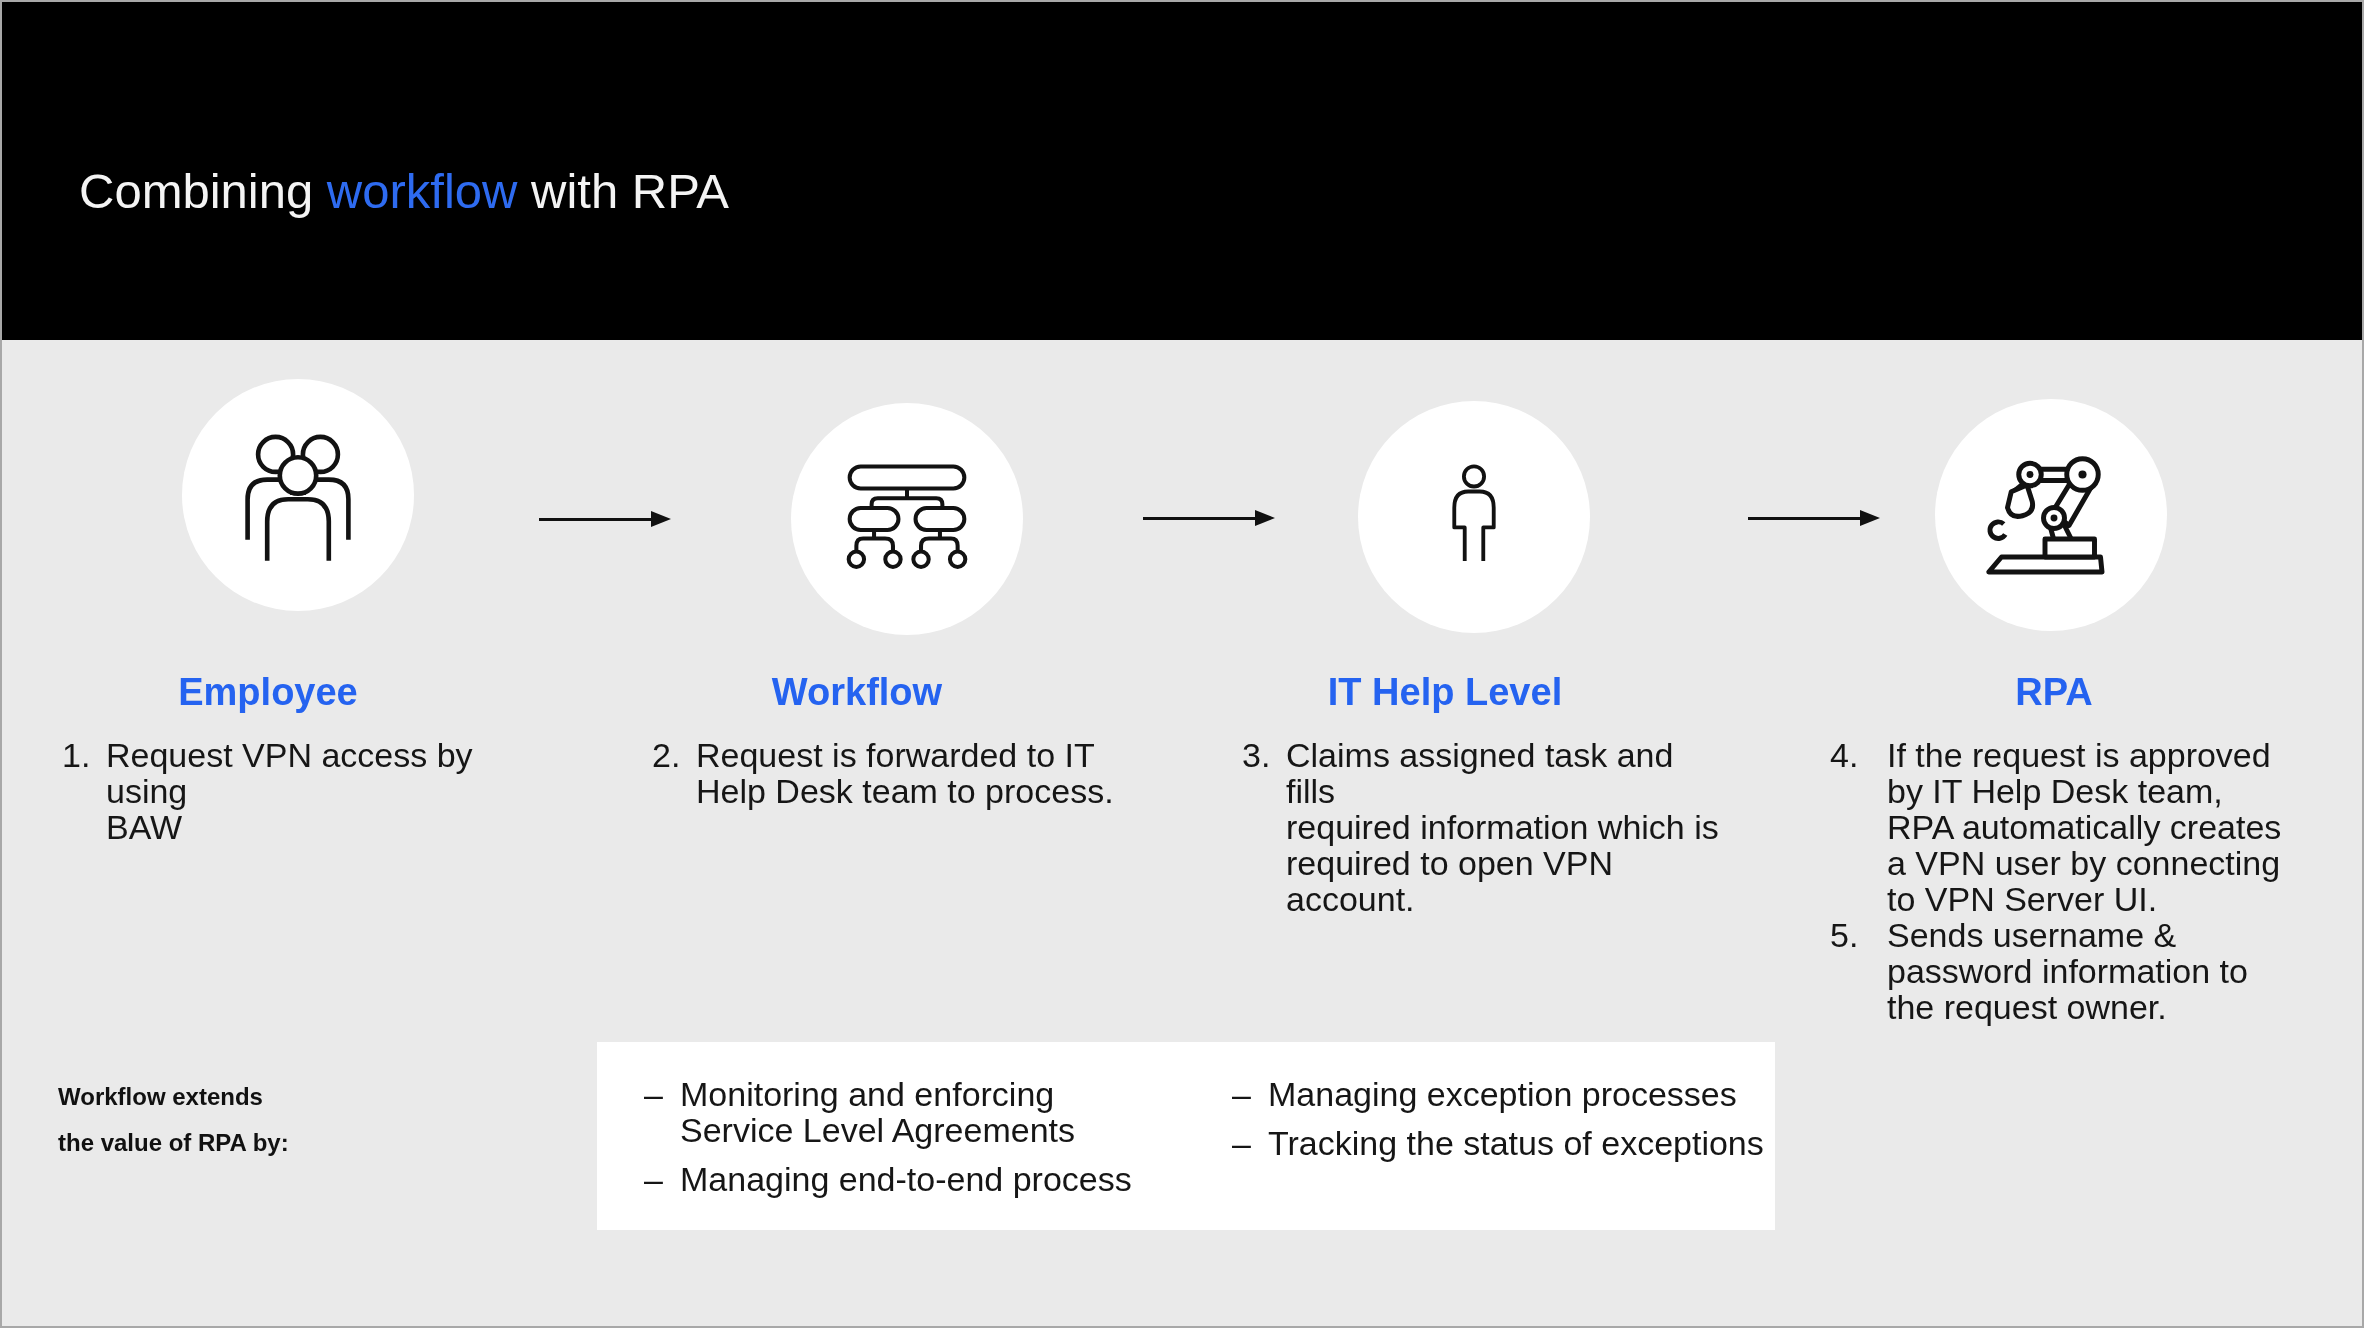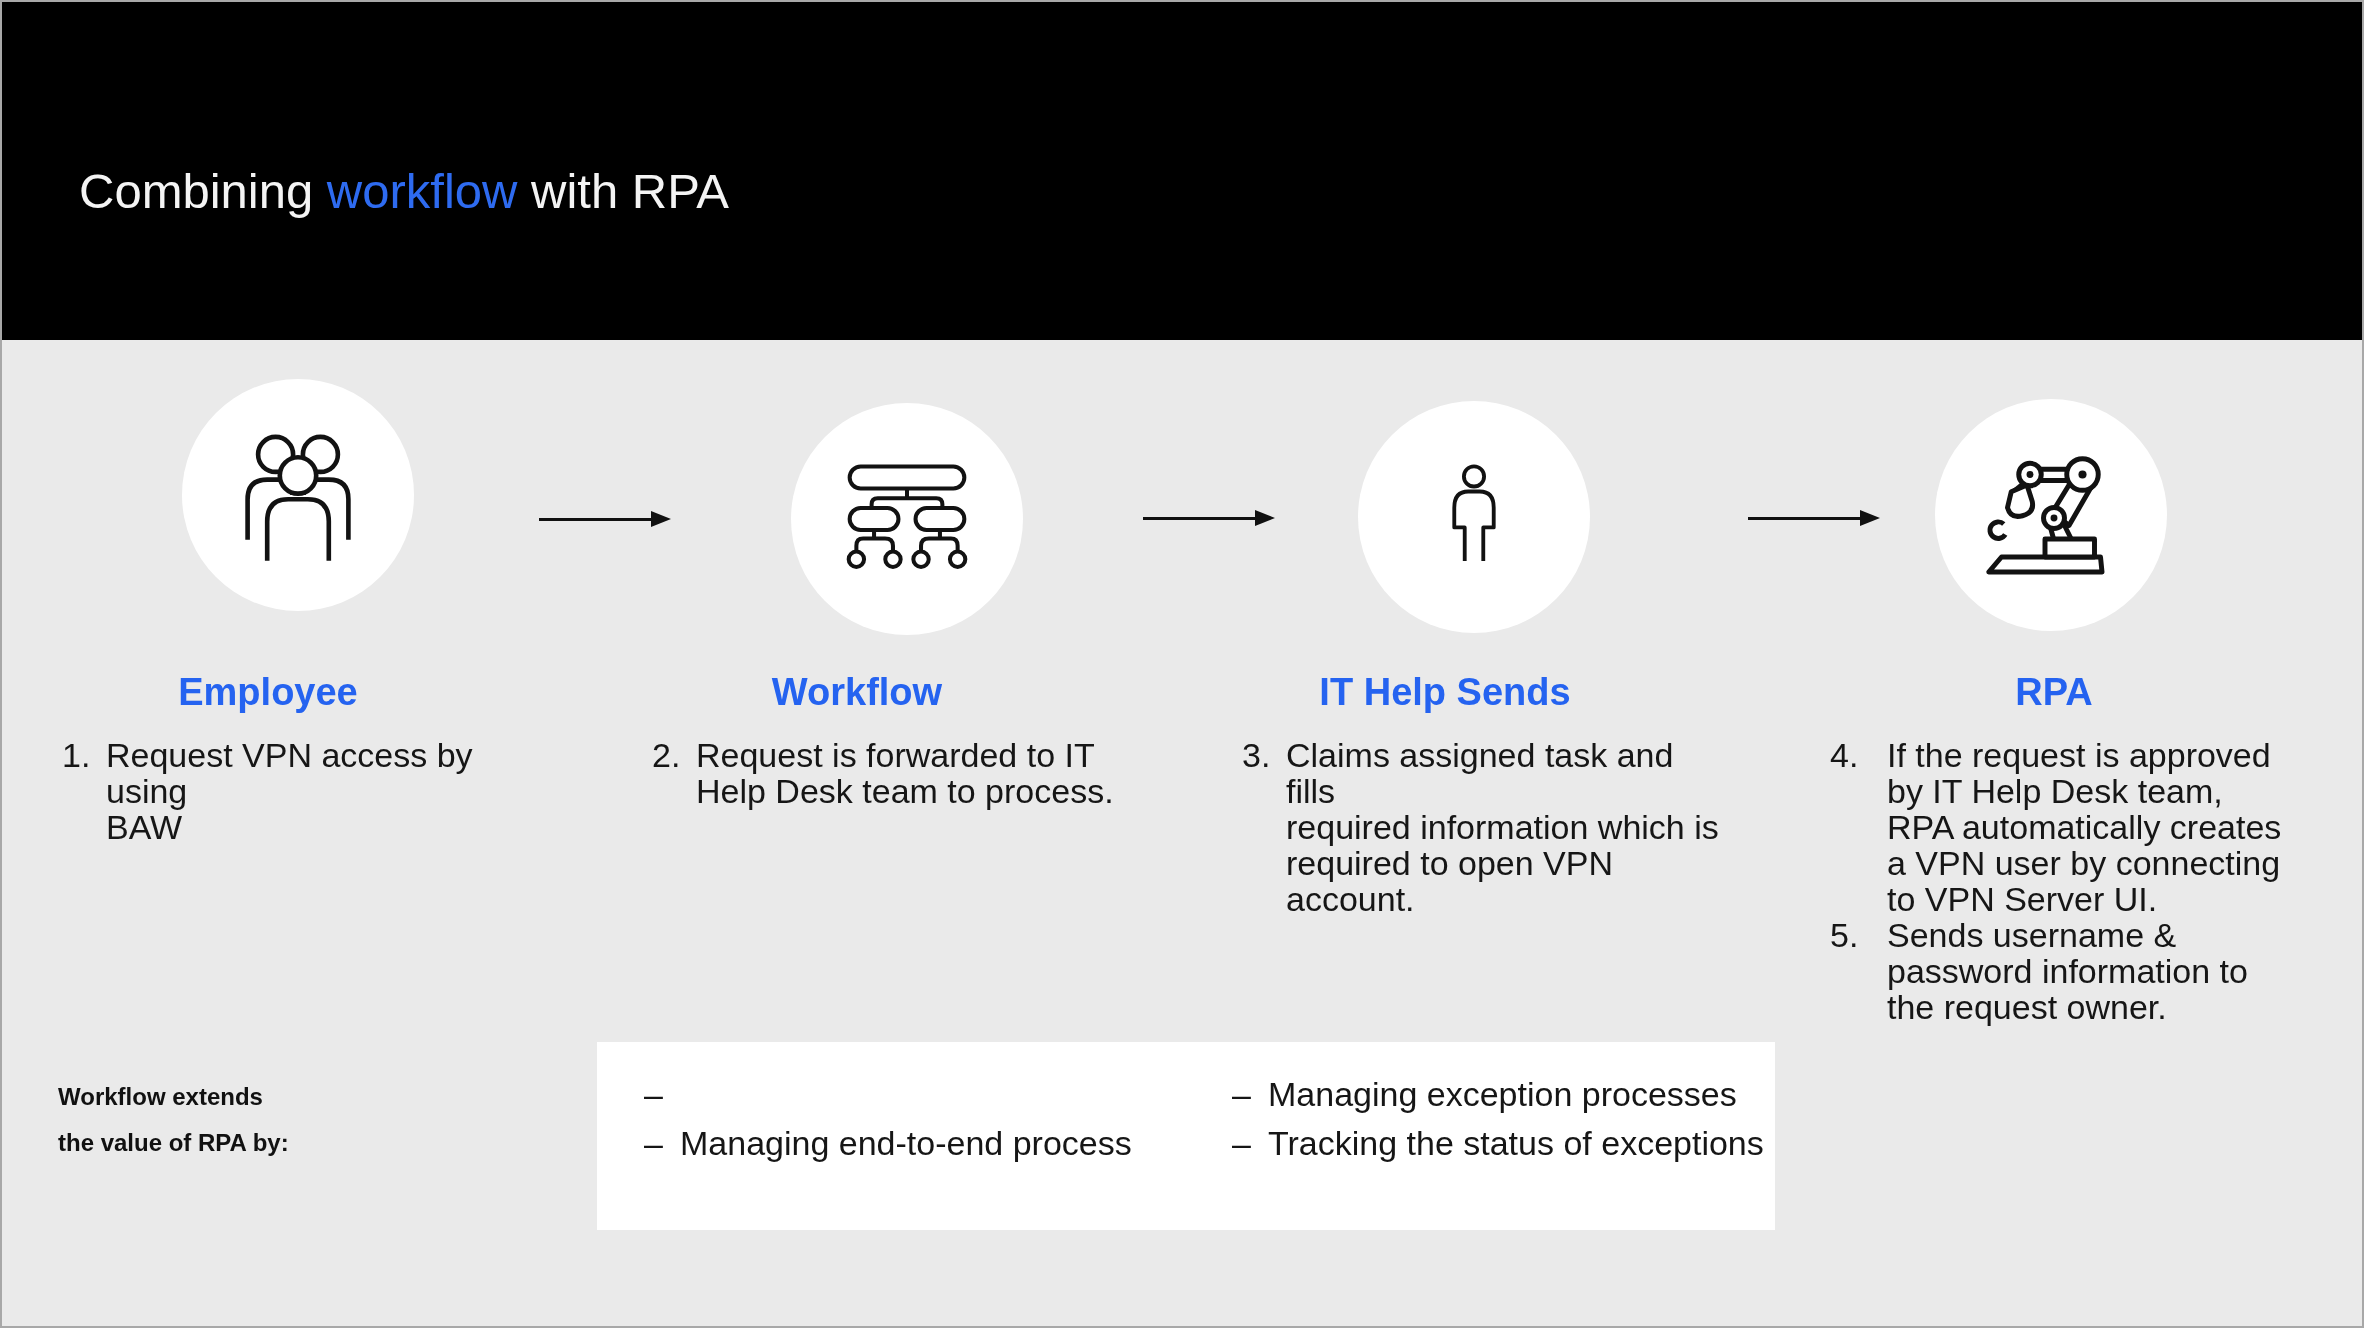--- a/index.html
+++ b/index.html
@@ -168,21 +168,21 @@
       </g>
     </svg>
   </div>
 
   <div class="arrow a1"></div>
   <div class="arrow a2"></div>
   <div class="arrow a3"></div>
 
   <div class="step-label l1">Employee</div>
   <div class="step-label l2">Workflow</div>
-  <div class="step-label l3">IT Help Sends</div>
+  <div class="step-label l3">IT Help Level</div>
   <div class="step-label l4">RPA</div>
 
   <div class="steps-col sc1">
     <div class="step-item">
       <span class="step-num">1.</span>
       <span class="step-text">Request VPN access by using
 BAW</span>
     </div>
   </div>
 
@@ -221,20 +221,22 @@
     </div>
   </div>
 
   <div class="foot-heading">Workflow extends
 the value of RPA by:</div>
 
   <div class="panel">
     <div class="bcol bcol-left">
       <div class="bullet-row">
         <span class="bullet-dash">–</span>
+        <span class="bullet-text">Monitoring and enforcing
+Service Level Agreements</span>
       </div>
       <div class="bullet-row">
         <span class="bullet-dash">–</span>
         <span class="bullet-text">Managing end-to-end process</span>
       </div>
     </div>
     <div class="bcol bcol-right">
       <div class="bullet-row">
         <span class="bullet-dash">–</span>
         <span class="bullet-text">Managing exception processes</span>

